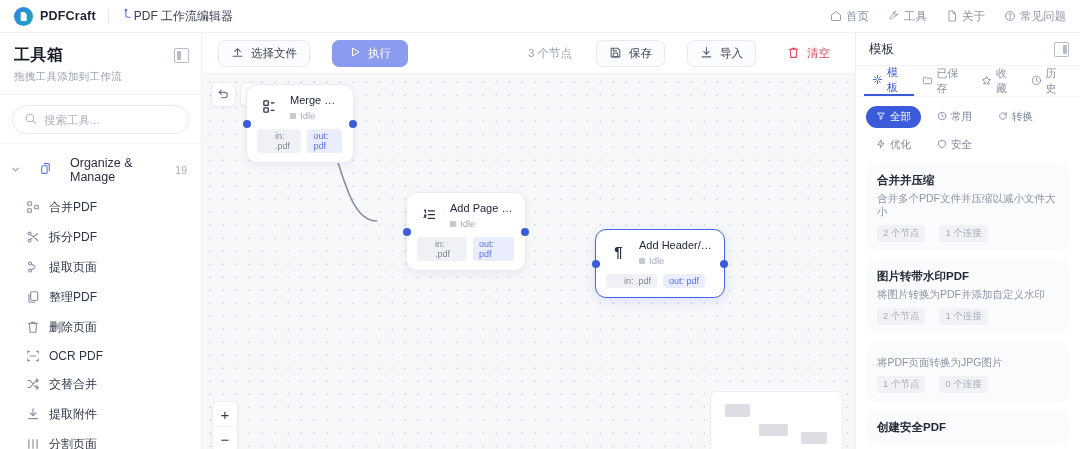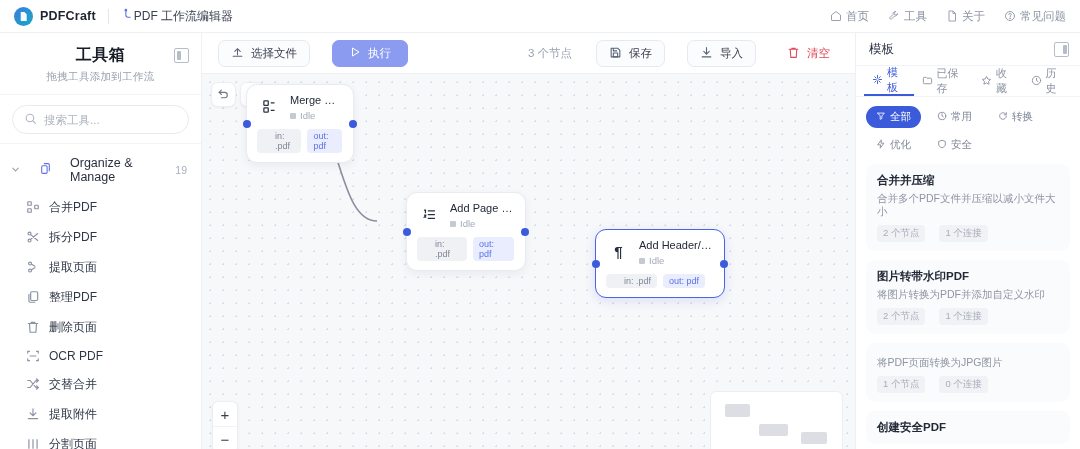--- a/index.html
+++ b/index.html
@@ -34,21 +34,21 @@
 
   
   .body { flex: 1; display: flex; min-height: 0; }
 
   
   .sidebar {
     width: 202px; flex: 0 0 202px;
     background: #fff; border-right: 1px solid #eef0f4;
     display: flex; flex-direction: column; min-height: 0;
   }
-  .sb-head { padding: 12px 14px 10px; border-bottom: 1px solid #f1f3f6; position: relative; text-align: center; }
+  .sb-head { padding: 12px 14px 10px; border-bottom: 1px solid #f1f3f6; position: relative; }
   .sb-title { font-size: 16px; font-weight: bold; color: #171c26; letter-spacing: .5px; }
   .sb-sub { font-size: 10.5px; color: #9aa1b0; margin-top: 4px; letter-spacing: .3px; }
   .panel-toggle {
     position: absolute; right: 12px; top: 15px;
     width: 15px; height: 15px; border: 1px solid #b6bcc8; border-radius: 2px;
     display: flex; align-items: center; cursor: pointer;
   }
   .panel-toggle i { display: block; width: 4px; height: 9px; background: #b6bcc8; margin-left: 1.5px; border-radius: 1px; }
   .panel-toggle.right { justify-content: flex-end; }
   .panel-toggle.right i { margin-left: 0; margin-right: 1.5px; }

